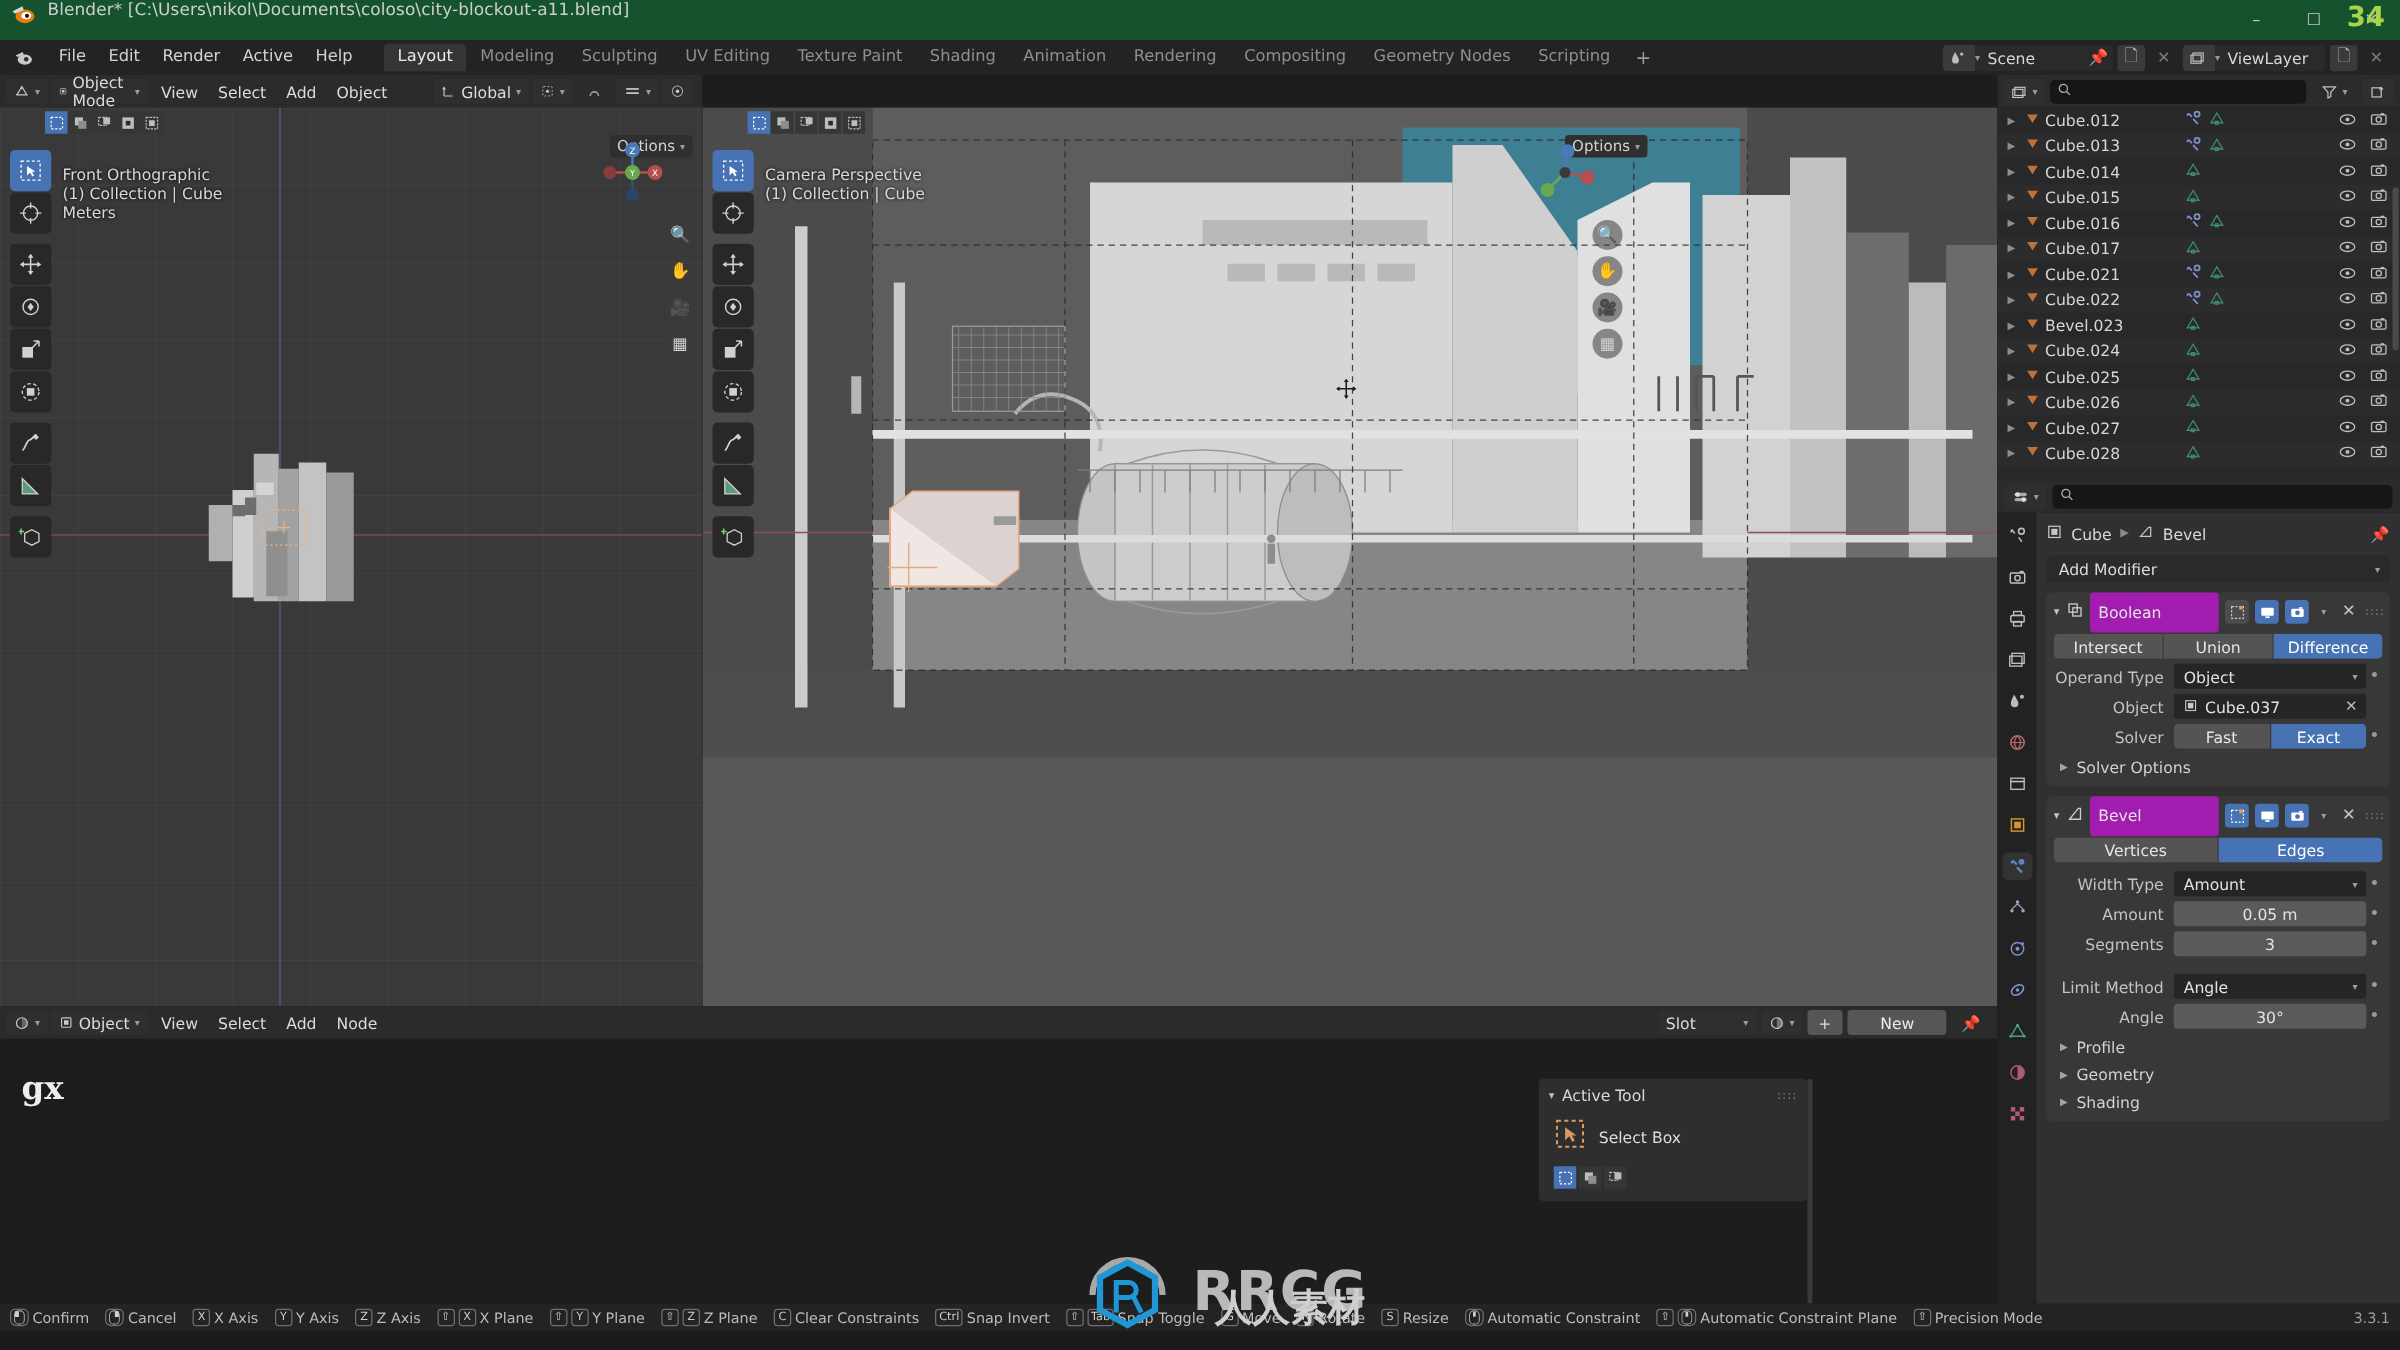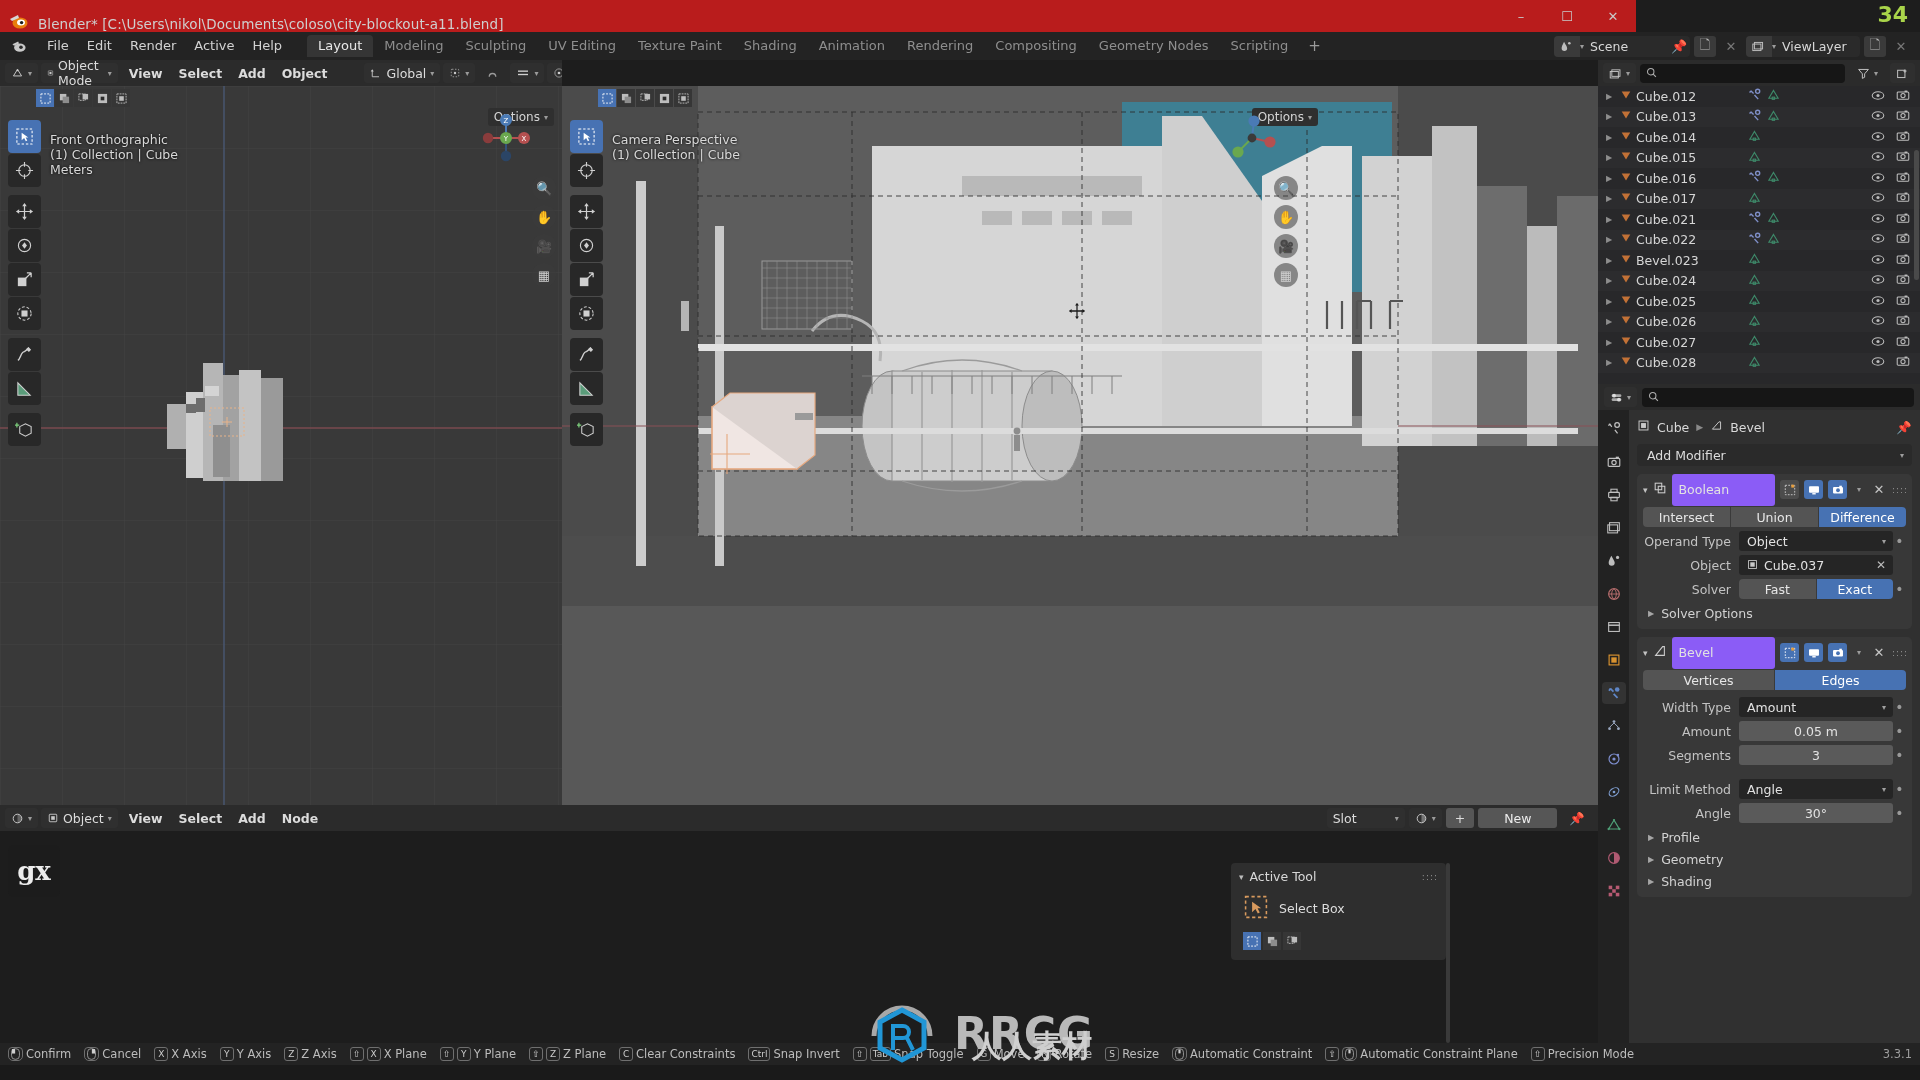--- a/index.html
+++ b/index.html
@@ -1,22 +1,22 @@
 <!DOCTYPE html>
 <html><head>
 <meta charset="utf-8">
 <style>
   * { box-sizing: border-box; margin:0; padding:0; }
   html,body { width:1920px; height:1080px; overflow:hidden; background:#1d1d1d;
     font-family:"DejaVu Sans","Liberation Sans",sans-serif; color:#e5e5e5; }
   body { position:relative; font-size:13px; }
 
   
-  #titlebar { position:absolute; left:0; top:0; width:1636px; height:32px;
-    background:#b91c1c; display:flex; align-items:flex-end; }
+  #titlebar { position:absolute; left:0; top:0; width:1920px; height:32px;
+    background:#14532d; display:flex; align-items:flex-start; }
   #titlebar .bl-logo { width:22px; height:22px; margin-left:8px; margin-right:8px; position:relative; }
   #titlebar .bl-logo svg { display:block; }
   #titlebar .title-text { font-size:13.5px; color:#cfcfcf; letter-spacing:.1px; }
   .win-btns { margin-left:auto; display:flex; height:32px; }
   .win-btn { width:46px; height:32px; display:flex; align-items:center; justify-content:center;
      color:#c8c8c8; font-size:13px; }
 
   
   #topbar { position:absolute; left:0; top:32px; width:1920px; height:28px;
     background:#232323; display:flex; align-items:center; }
@@ -37,21 +37,21 @@
   .fieldbox .fb-txt { padding:0 10px 0 6px; font-size:12.5px; color:#d8d8d8; min-width:84px; }
   .mini-btn { width:22px; height:21px; display:flex; align-items:center; justify-content:center;
      background:#3a3a3a; color:#b9b9b9; border-radius:3px; }
   .mini-btn.flat { background:transparent; color:#787878; }
 
   
   .area-header { background:#2b2b2b; height:26px; display:flex; align-items:center; gap:3px;
      padding:0 5px; }
   .hdr-btn { height:20px; display:flex; align-items:center; gap:4px; padding:0 6px;
      background:#2f2f2f; border-radius:3px; font-size:12.5px; color:#dcdcdc; }
-  .hdr-btn.plain { background:transparent; padding:0 8px;font-weight:bold; }
+  .hdr-btn.plain { background:transparent; padding:0 8px; }
   .chev { font-size:8px; color:#9b9b9b; }
 
   
   #vp-left { position:absolute; left:0; top:60px; width:562px; height:745px; background:#1d1d1d; }
   #vp-left .vp-canvas { position:absolute; left:0; top:26px; width:562px; height:719px;
      background:#393939; overflow:hidden; }
   #vp-right { position:absolute; left:562px; top:60px; width:1036px; height:745px; background:#1d1d1d; }
   #vp-right .vp-canvas { position:absolute; left:0; top:26px; width:1036px; height:719px;
      background:#3b3b3b; overflow:hidden; }
 
@@ -118,21 +118,21 @@
   .crumb { display:flex; align-items:center; gap:7px; height:22px; font-size:12.5px; color:#d9d9d9; }
   .crumb .sep { color:#8a8a8a; font-size:9px; }
   .crumb .pin { margin-left:auto; color:#9a9a9a; }
 
   .addmod { height:22px; margin-top:6px; background:#2a2a2a; border-radius:4px; display:flex;
      align-items:center; padding:0 10px; font-size:12.5px; color:#dcdcdc; position:relative; }
   .addmod .c { position:absolute; right:8px; font-size:8px; color:#9d9d9d; }
 
   .mod-panel { margin-top:8px; background:#383838; border-radius:5px; padding:5px 6px 8px 6px; }
   .mod-head { display:flex; align-items:center; gap:5px; height:21px; }
-  .mod-head .mh-name { flex:1; height:20px; background:#8b5cf6; border-radius:3px;
+  .mod-head .mh-name { flex:1; height:20px; background:#a21caf; border-radius:3px;
      display:flex; align-items:center; padding:16px 7px; font-size:12.5px; color:#e2e2e2; }
   .mh-ic { width:19px; height:19px; border-radius:3px; background:#4c4c4c;
      display:flex; align-items:center; justify-content:center; }
   .mh-ic.on { background:#4772b3; }
   .mh-x { width:16px; text-align:center; color:#c4c4c4; font-size:13px; }
   .mh-dots { color:#8e8e8e; font-size:9px; letter-spacing:1px; width:14px; }
 
   .seg-row { display:flex; margin-top:7px; border-radius:4px; overflow:hidden; height:20px; }
   .seg { flex:1; background:#545454; display:flex; align-items:center; justify-content:center;
      font-size:12.5px; color:#e6e6e6; border-right:1px solid #3a3a3a; }

